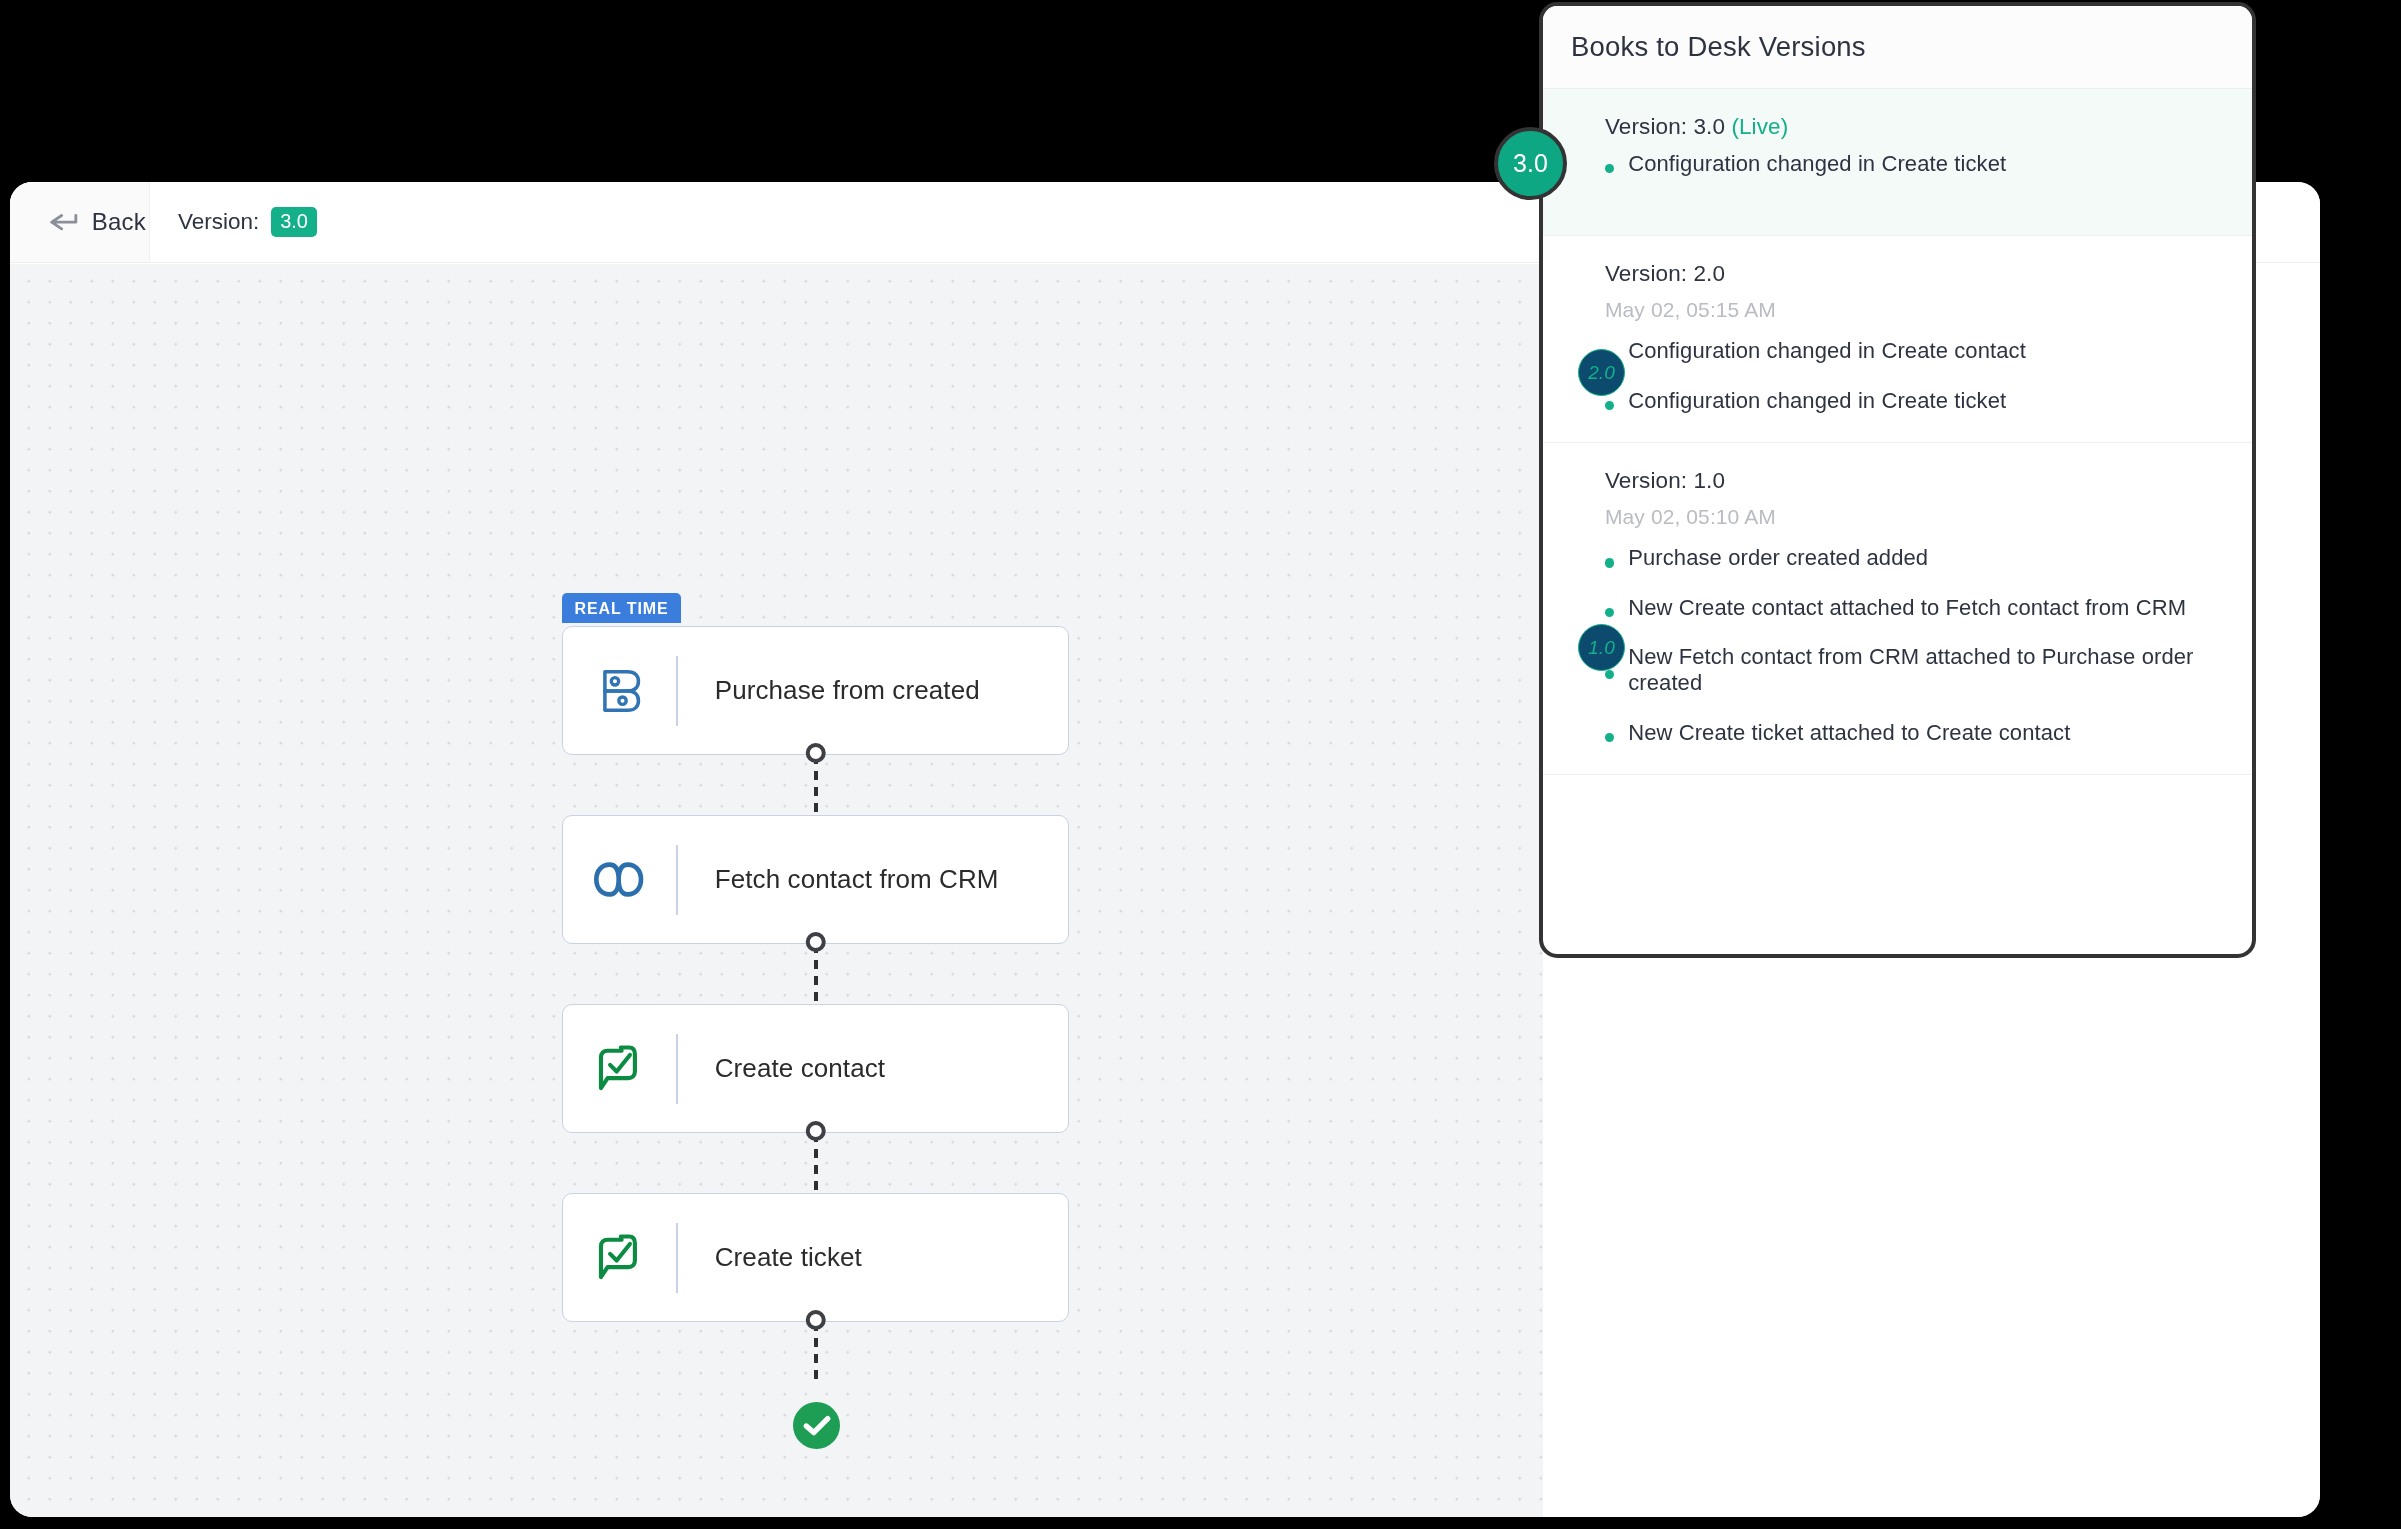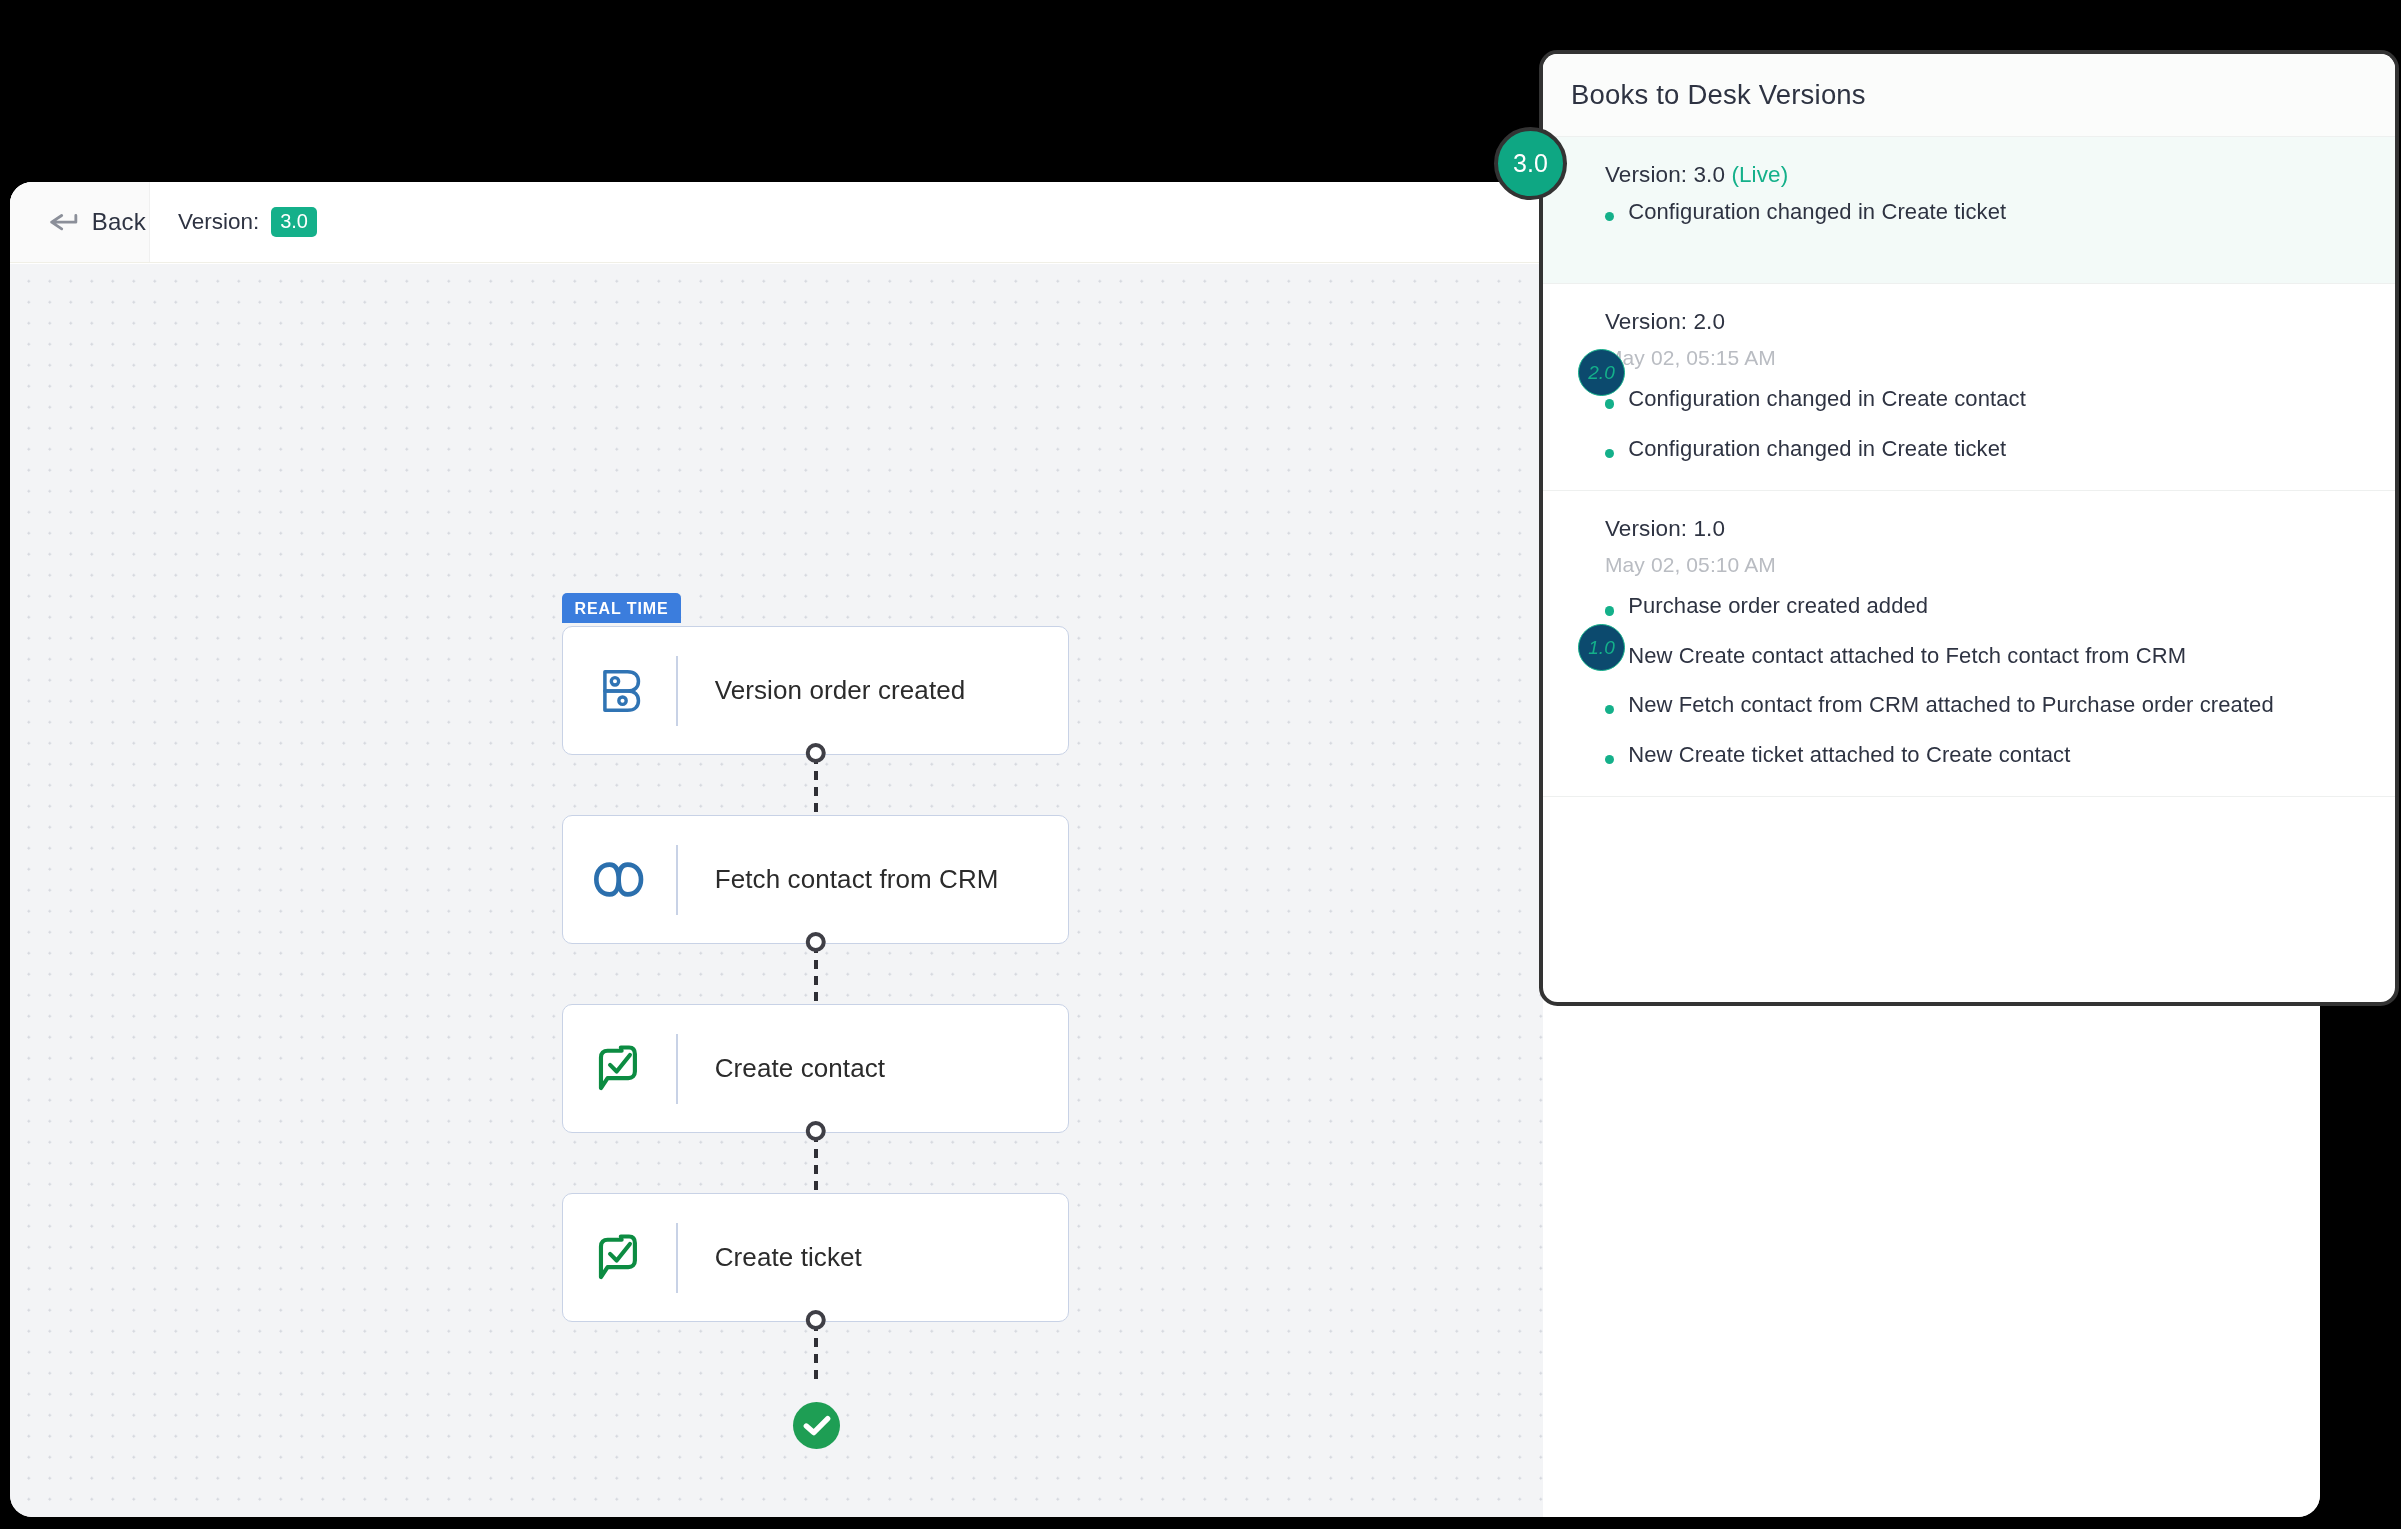--- a/index.html
+++ b/index.html
@@ -201,28 +201,27 @@
     align-items: center;
     justify-content: center;
   }
   .check-circle svg { display: block; }
 
   
   .versions-panel {
     position: absolute;
     left: 1539px;
     top: 1.7px;
-    width: 860px;
+    width: 717px;
     height: 956px;
     background: #ffffff;
     border: 4.2px solid #333333;
     border-radius: 18.4px;
     box-sizing: border-box;
     overflow: hidden;
-    margin-top: 48px;
   }
   .panel-header {
     height: 83px;
     background: #fbfcfb;
     border-bottom: 1.7px solid #eef0ef;
     display: flex;
     align-items: center;
     padding-left: 28px;
     box-sizing: border-box;
   }
@@ -342,21 +341,21 @@
         <div class="node">
           <div class="node-icon">
             <svg width="52" height="52" viewBox="0 0 62 62">
               <path d="M13 8 H40 C49 8 53 13 53 19.5 C53 26 49 31 40 31 H13 Z" fill="none" stroke="#3074b4" stroke-width="4.2" stroke-linejoin="round"></path>
               <path d="M13 31 H40 C49 31 53 36 53 42.5 C53 49 49 54 40 54 H13 Z" fill="none" stroke="#3074b4" stroke-width="4.2" stroke-linejoin="round"></path>
               <circle cx="25" cy="19.5" r="4.4" fill="none" stroke="#3074b4" stroke-width="4"></circle>
               <circle cx="34" cy="42.5" r="4.4" fill="none" stroke="#3074b4" stroke-width="4"></circle>
             </svg>
           </div>
           <div class="node-sep"></div>
-          <div class="node-label">Version order created</div>
+          <div class="node-label">Purchase from created</div>
           <span class="port"></span>
         </div>
       </div>
 
       <div class="connector">
           <div class="dots"></div>
         </div>
 
       <div class="node-wrap">
         <div class="node">

